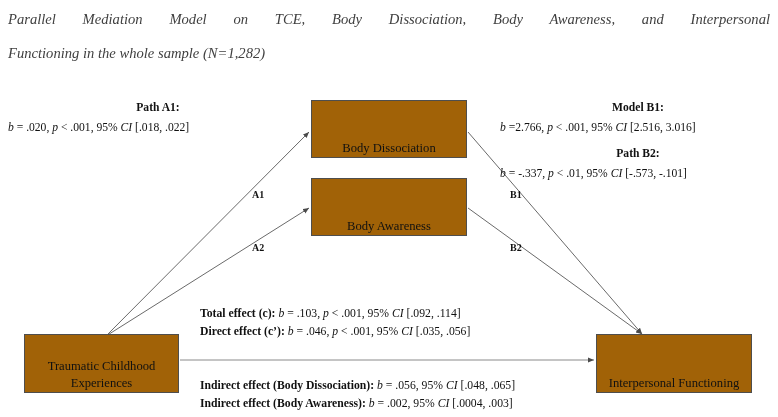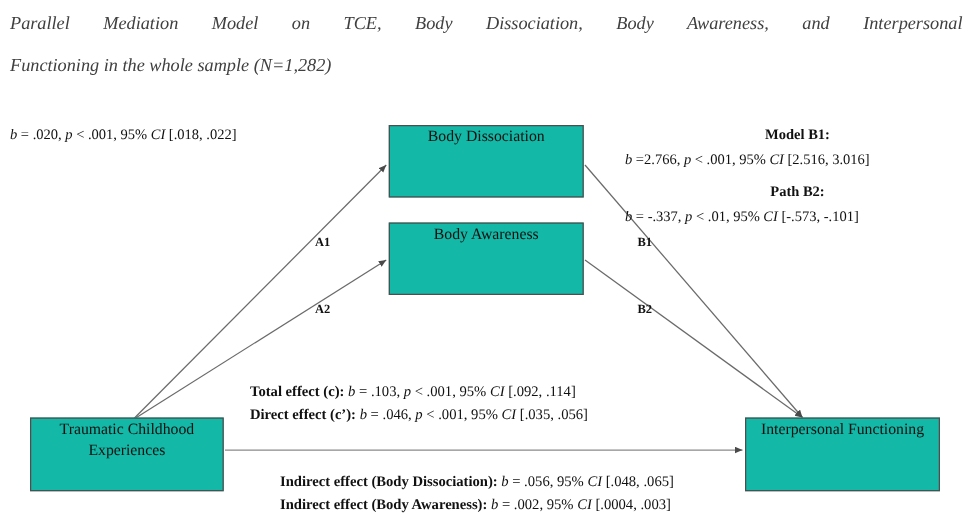--- a/index.html
+++ b/index.html
@@ -53,23 +53,23 @@
     top: 0;
     width: 778px;
     height: 417px;
   }
 
   
   .node {
     position: absolute;
     box-sizing: border-box;
     border: 1.4px solid #4e4e4e;
-    background: #14b8a6;
+    background: #a16207;
     display: flex;
-    align-items: flex-start;
+    align-items: flex-end;
     justify-content: center;
     text-align: center;
     font-size: 12.6px;
     line-height: 17px;
     color: #111111;
   }
   #node-body-dissociation { left: 311px; top: 100px; width: 156px; height: 58px; }
   #node-body-awareness    { left: 311px; top: 178px; width: 156px; height: 58px; }
   #node-tce               { left: 24px;  top: 334px; width: 155px; height: 59px; }
   #node-interpersonal     { left: 596px; top: 334px; width: 156px; height: 59px; }
@@ -112,21 +112,21 @@
   .effect-block {
     position: absolute;
     font-size: 11.7px;
     line-height: 17.5px;
     color: #111111;
     white-space: nowrap;
   }
   .effect-block .row { display: block; }
   .effect-block .row b { font-weight: bold; }
   #effects-direct   { left: 200px; top: 305px; }
-  #effects-indirect { left: 200px; top: 377px; margin-left: 24px; }
+  #effects-indirect { left: 200px; top: 377px; }
 
   i.v { font-style: italic; }
 </style>
 </head>
 <body>
 
 <div id="figure-title">
   <span class="line1">Parallel Mediation Model on TCE, Body Dissociation, Body Awareness, and Interpersonal</span>
   <span class="line2">Functioning in the whole sample (N=1,282)</span>
 </div>
@@ -161,20 +161,21 @@
 
   <div class="node" id="node-tce">
     <span>Traumatic Childhood Experiences</span>
   </div>
 
   <div class="node" id="node-interpersonal">
     <span>Interpersonal Functioning</span>
   </div>
 
   <div class="stat-block" id="stat-a1">
+    <span class="head">Path A1:</span>
     <span class="body"><i class="v">b</i> = .020, <i class="v">p</i> &lt; .001, 95% <i class="v">CI</i> [.018, .022]</span>
   </div>
 
 
   <div class="stat-block" id="stat-b1">
     <span class="head">Model B1:</span>
     <span class="body"><i class="v">b</i> =2.766, <i class="v">p</i> &lt; .001, 95% <i class="v">CI</i> [2.516, 3.016]</span>
   </div>
 
   <div class="stat-block" id="stat-b2">

